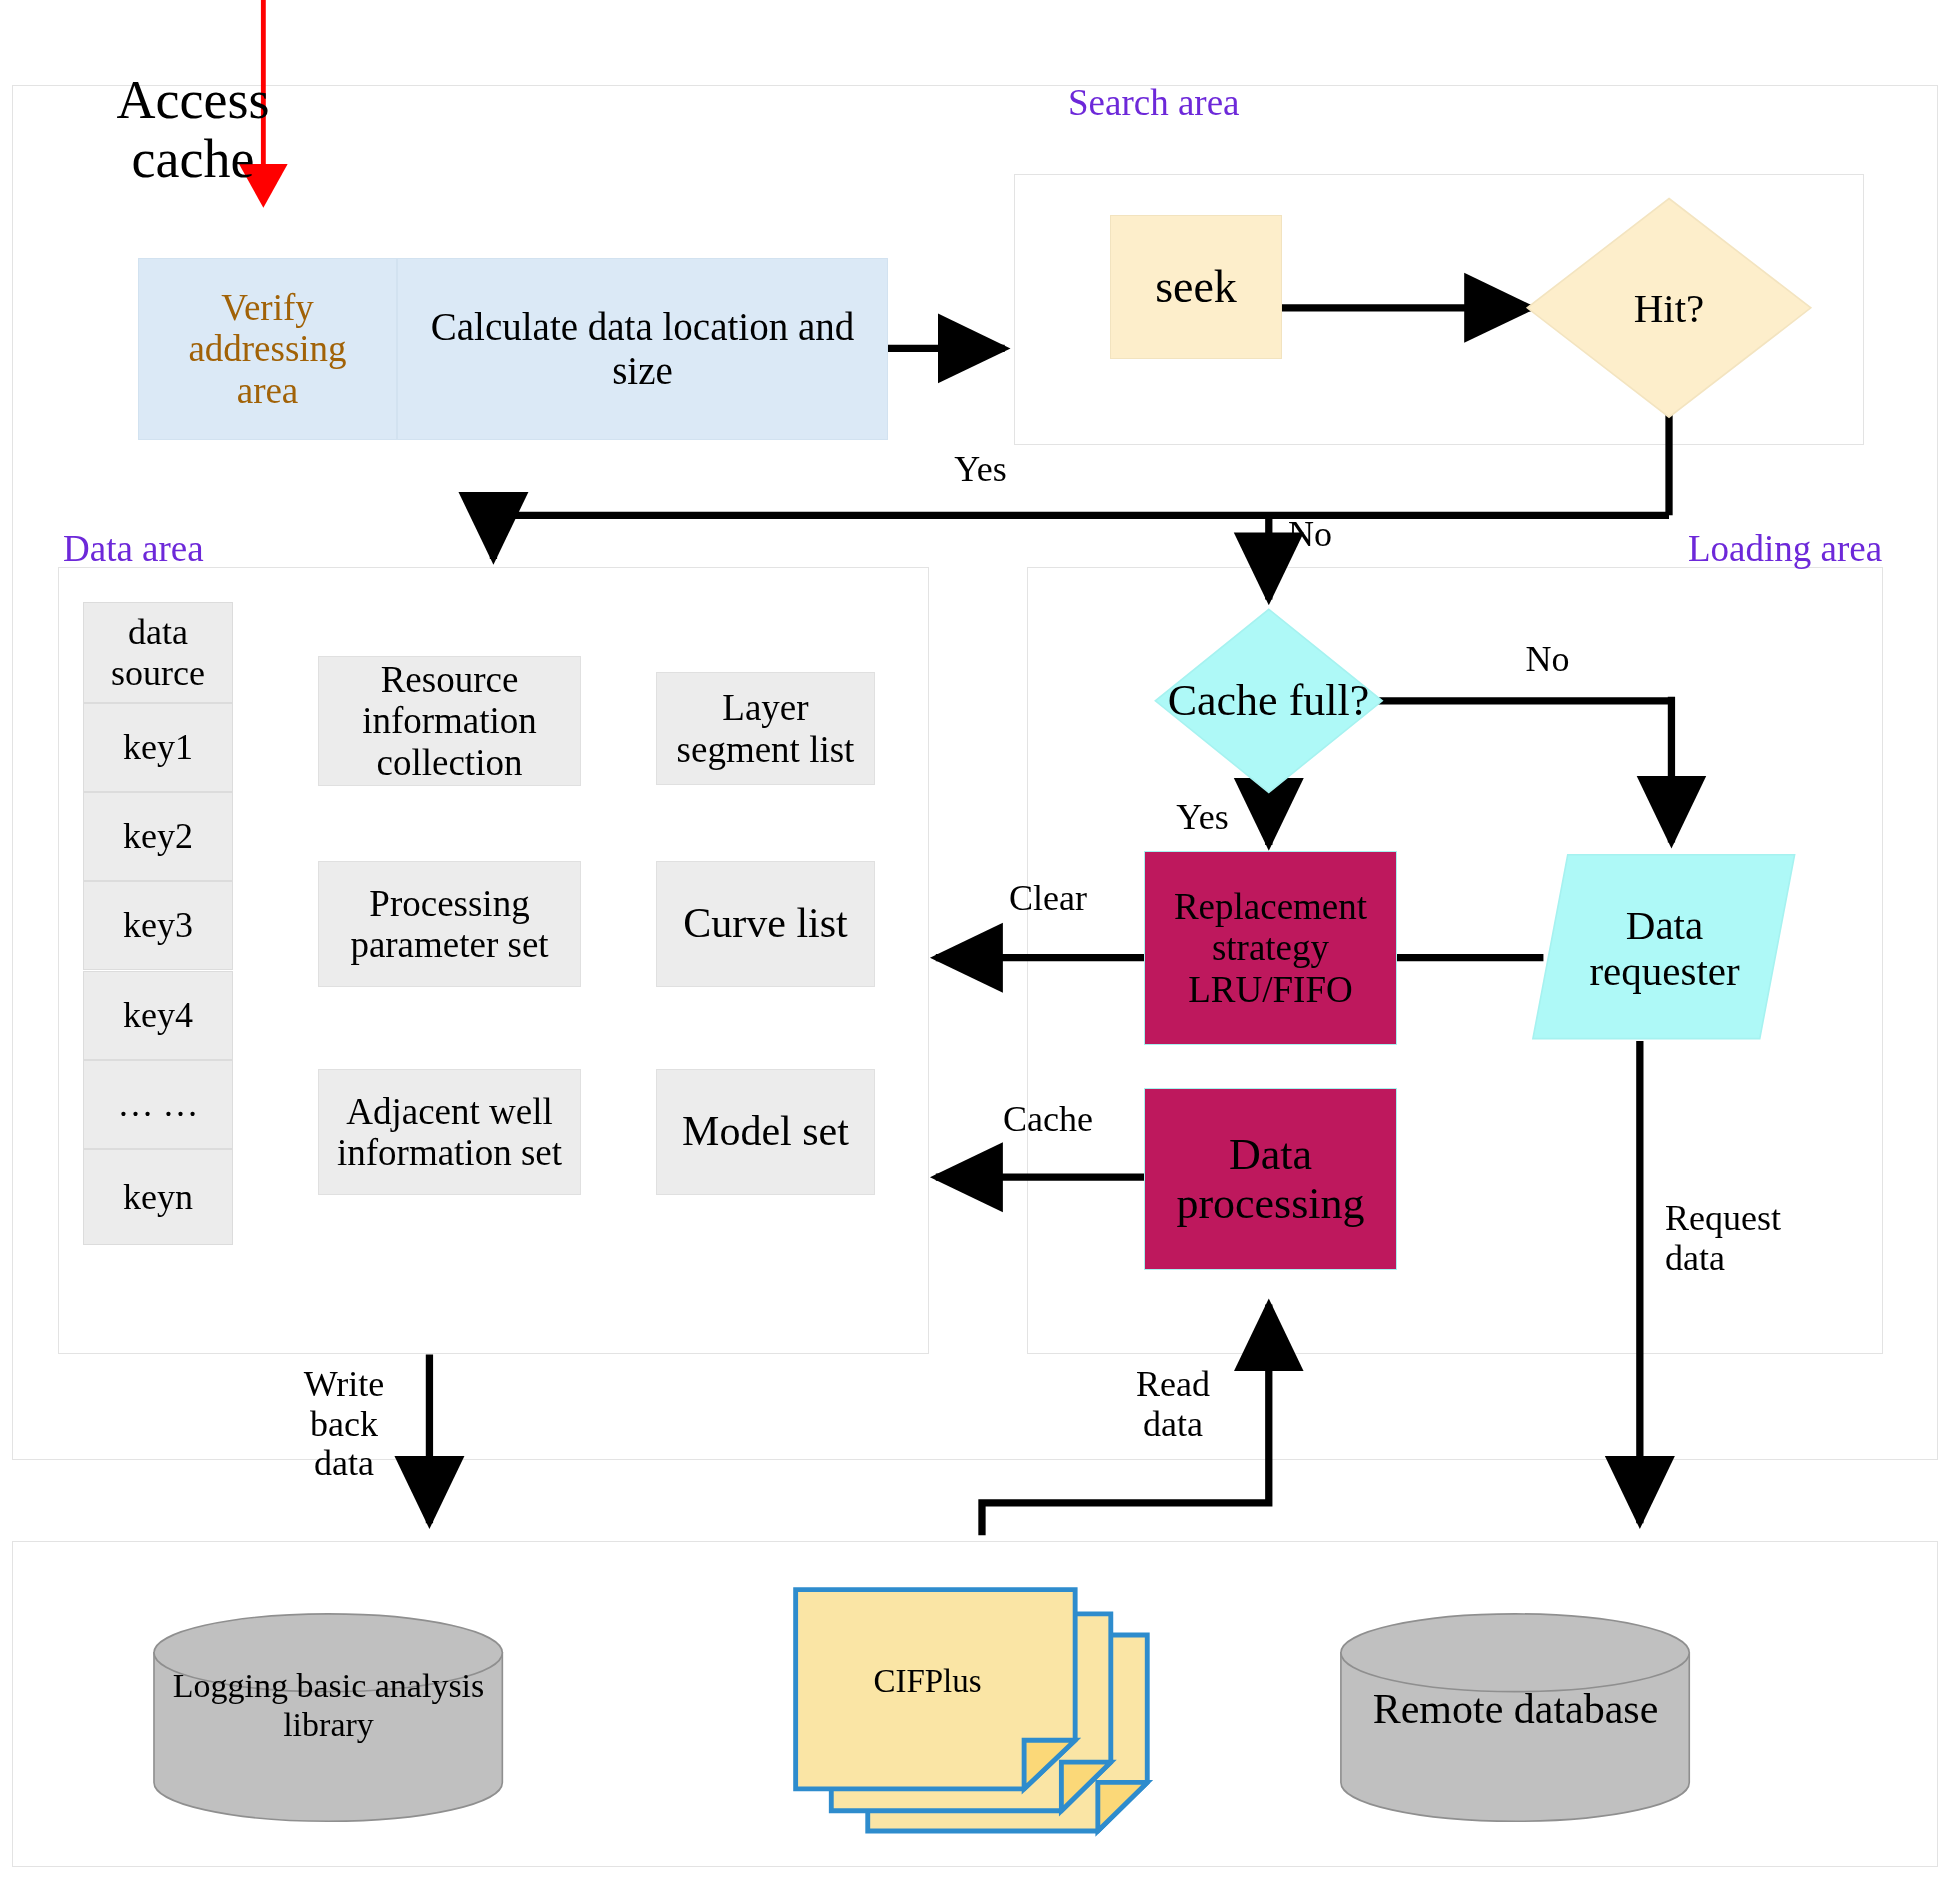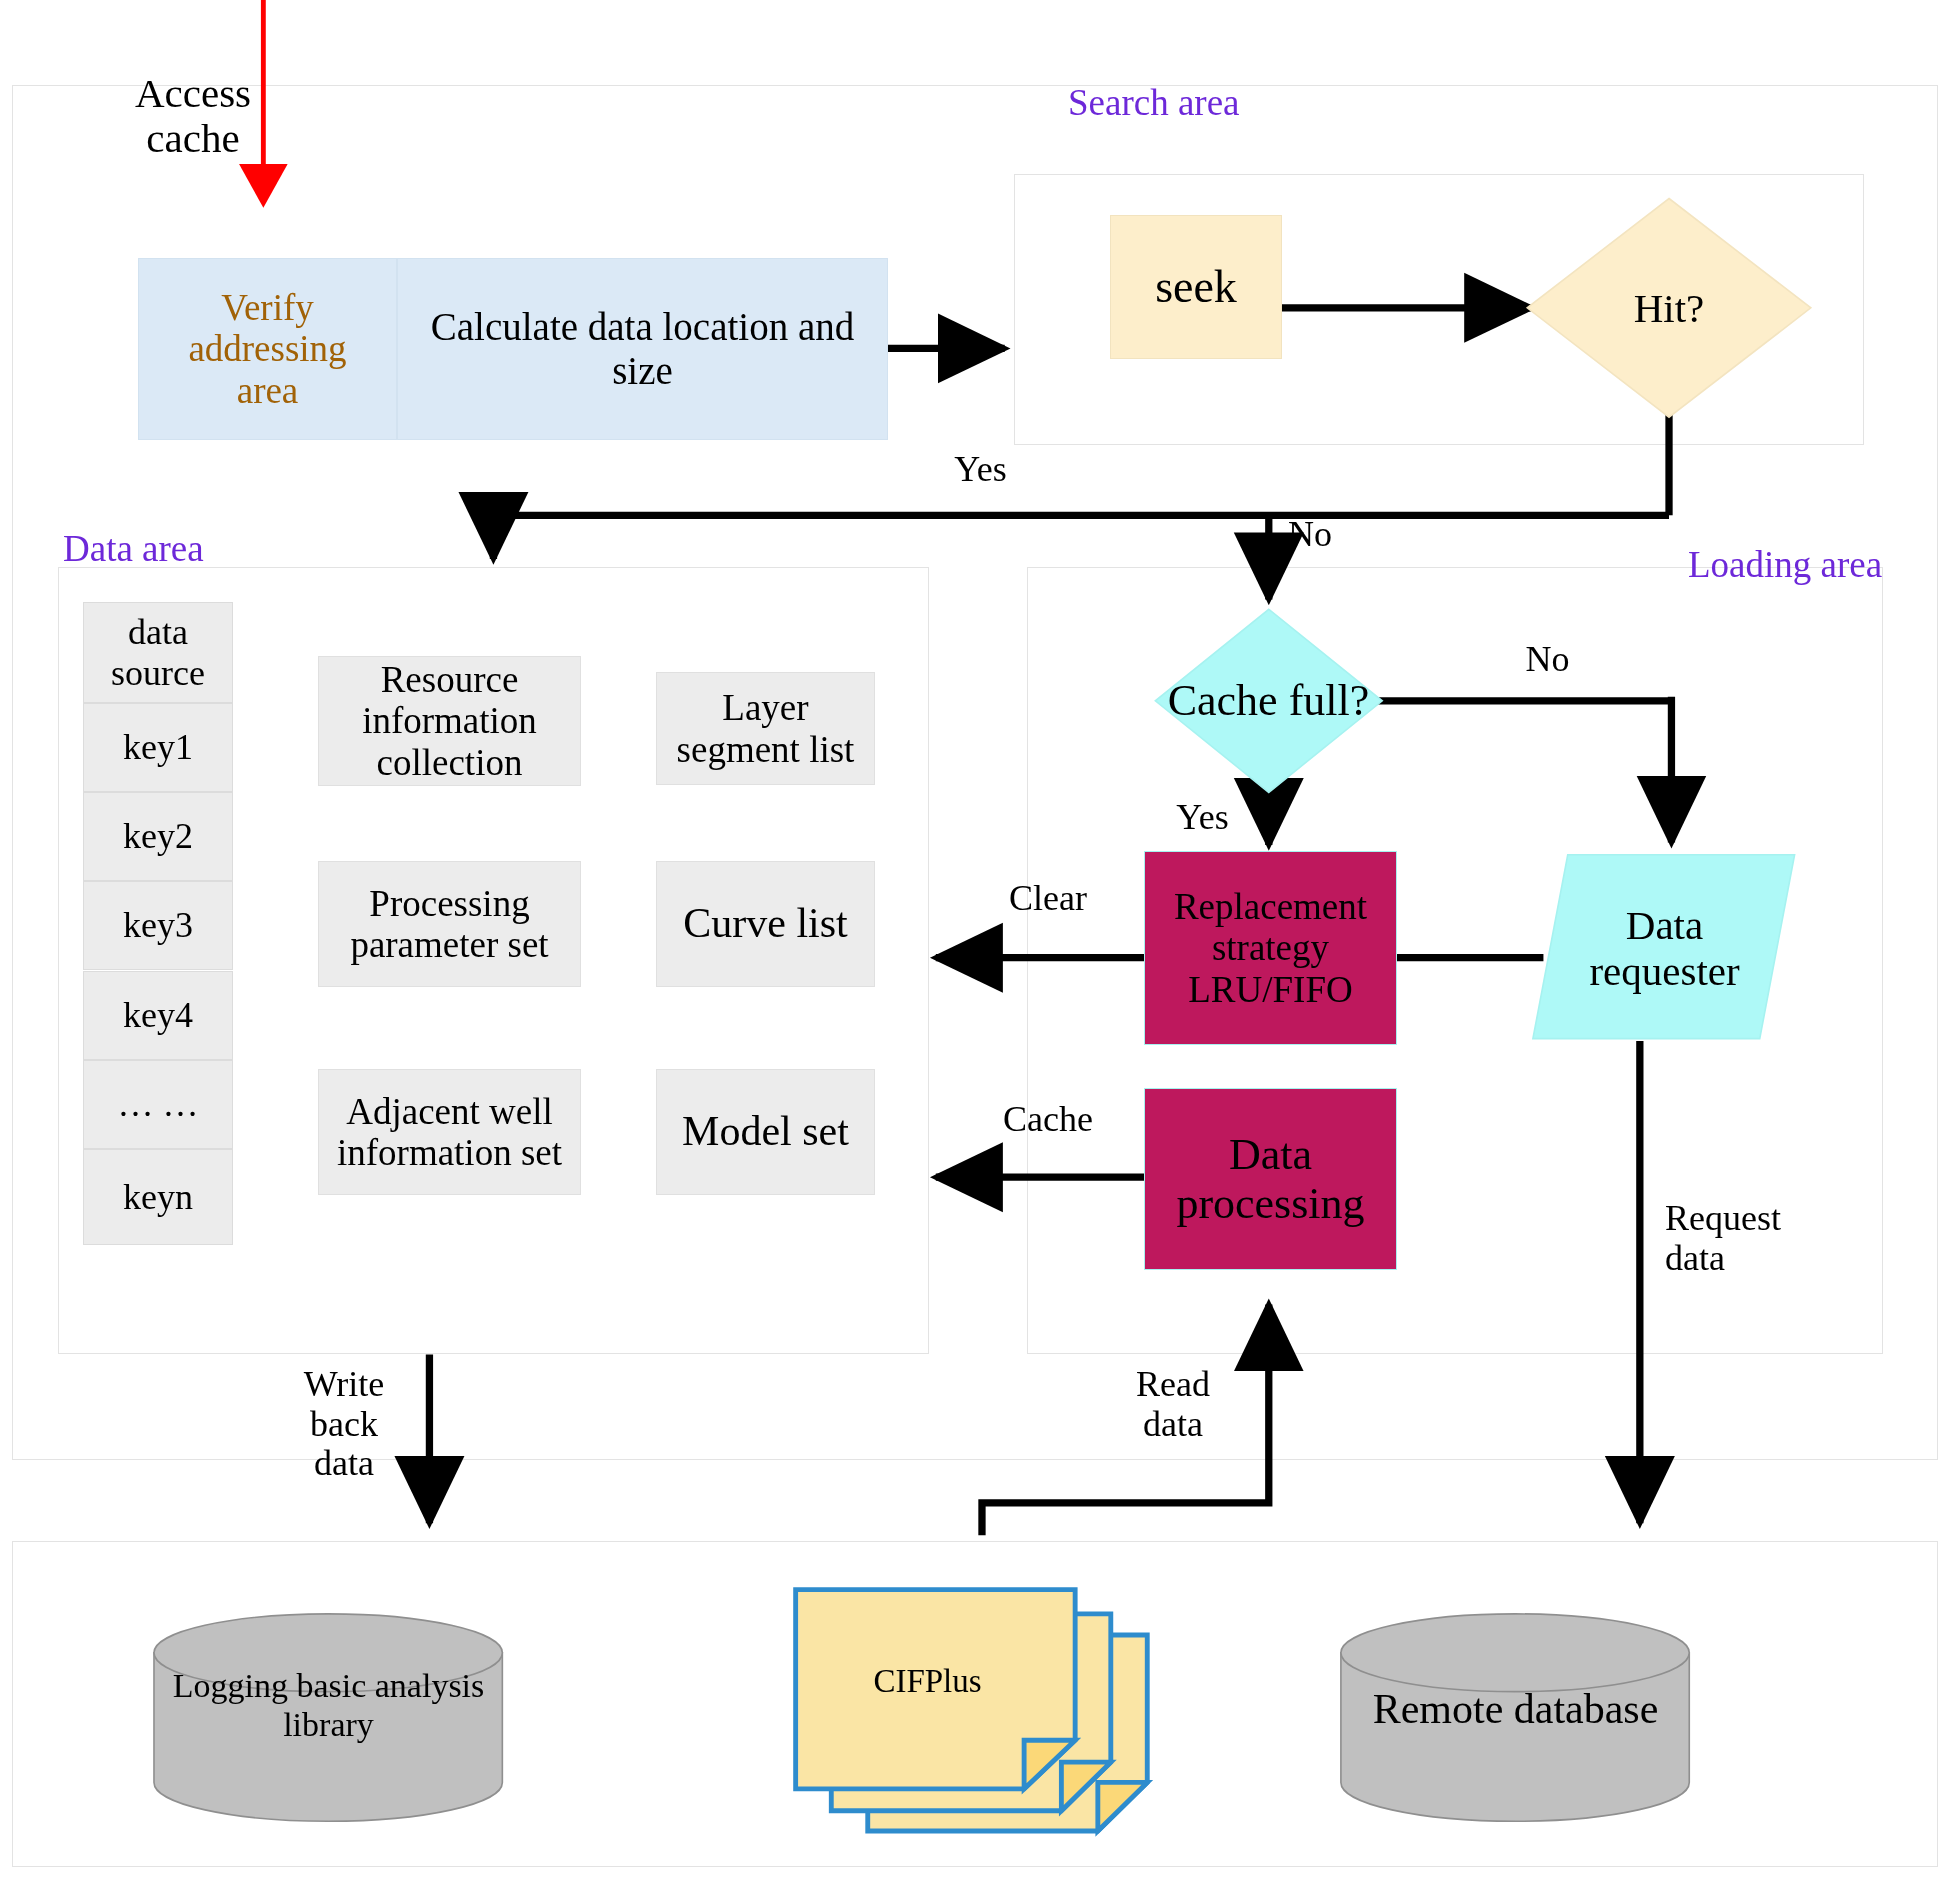--- a/index.html
+++ b/index.html
@@ -24,21 +24,21 @@
 
   <div class="areabox" style="left:12px;top:85px;width:1926px;height:1375px;"></div>
   <div class="areabox" style="left:12px;top:1541px;width:1926px;height:326px;"></div>
 
   <div class="areabox" style="left:1014px;top:174px;width:850px;height:271px;"></div>
   <div class="areabox" style="left:58px;top:567px;width:871px;height:787px;"></div>
   <div class="areabox" style="left:1027px;top:567px;width:856px;height:787px;"></div>
 
   <div class="arealabel" style="left:1068px;top:81px;">Search area</div>
   <div class="arealabel" style="left:63px;top:527px;">Data area</div>
-  <div class="arealabel" style="left:1688px;top:527px;margin-top:16px;">Loading area</div>
+  <div class="arealabel" style="left:1688px;top:527px;">Loading area</div>
 
   <svg class="layer" viewBox="0 0 2408 2318">
     <defs>
       <marker id="ahead" markerWidth="12" markerHeight="12" refX="9.2" refY="5" orient="auto" markerUnits="strokeWidth">
         <path d="M0,0.2 L10,5 L0,9.8 z" fill="#000"></path>
       </marker>
       <marker id="ahead-red" markerWidth="10" markerHeight="12" refX="7.6" refY="5" orient="auto" markerUnits="strokeWidth">
         <path d="M0,0 L9,5 L0,10 z" fill="#ff0000"></path>
       </marker>
     </defs>
@@ -66,21 +66,21 @@
 
     <line x1="1412" y1="1453" x2="1155" y2="1453" stroke="#000" stroke-width="9" marker-end="url(#ahead)"></line>
 
     <line x1="2024" y1="1285" x2="2024" y2="1880" stroke="#000" stroke-width="9" marker-end="url(#ahead)"></line>
 
     <path d="M1212,1895 L1212,1855 L1566,1855 L1566,1610" stroke="#000" stroke-width="9" fill="none" marker-end="url(#ahead)"></path>
 
     <line x1="530" y1="1672" x2="530" y2="1880" stroke="#000" stroke-width="9" marker-end="url(#ahead)"></line>
   </svg>
 
-  <div class="edgelabel" style="left:104px;top:71px;width:178px;font-size:41px;">
+  <div class="edgelabel" style="left:104px;top:71px;width:178px;font-size:54px;">
     <span style="white-space:pre-line;">Access
 cache</span>
   </div>
 
   <div class="node bluebox" style="left:138px;top:258px;width:259px;height:182px;font-size:37px;">
     <span class="red" style="white-space:pre-line;">Verify
 addressing
 area</span>
   </div>
 

